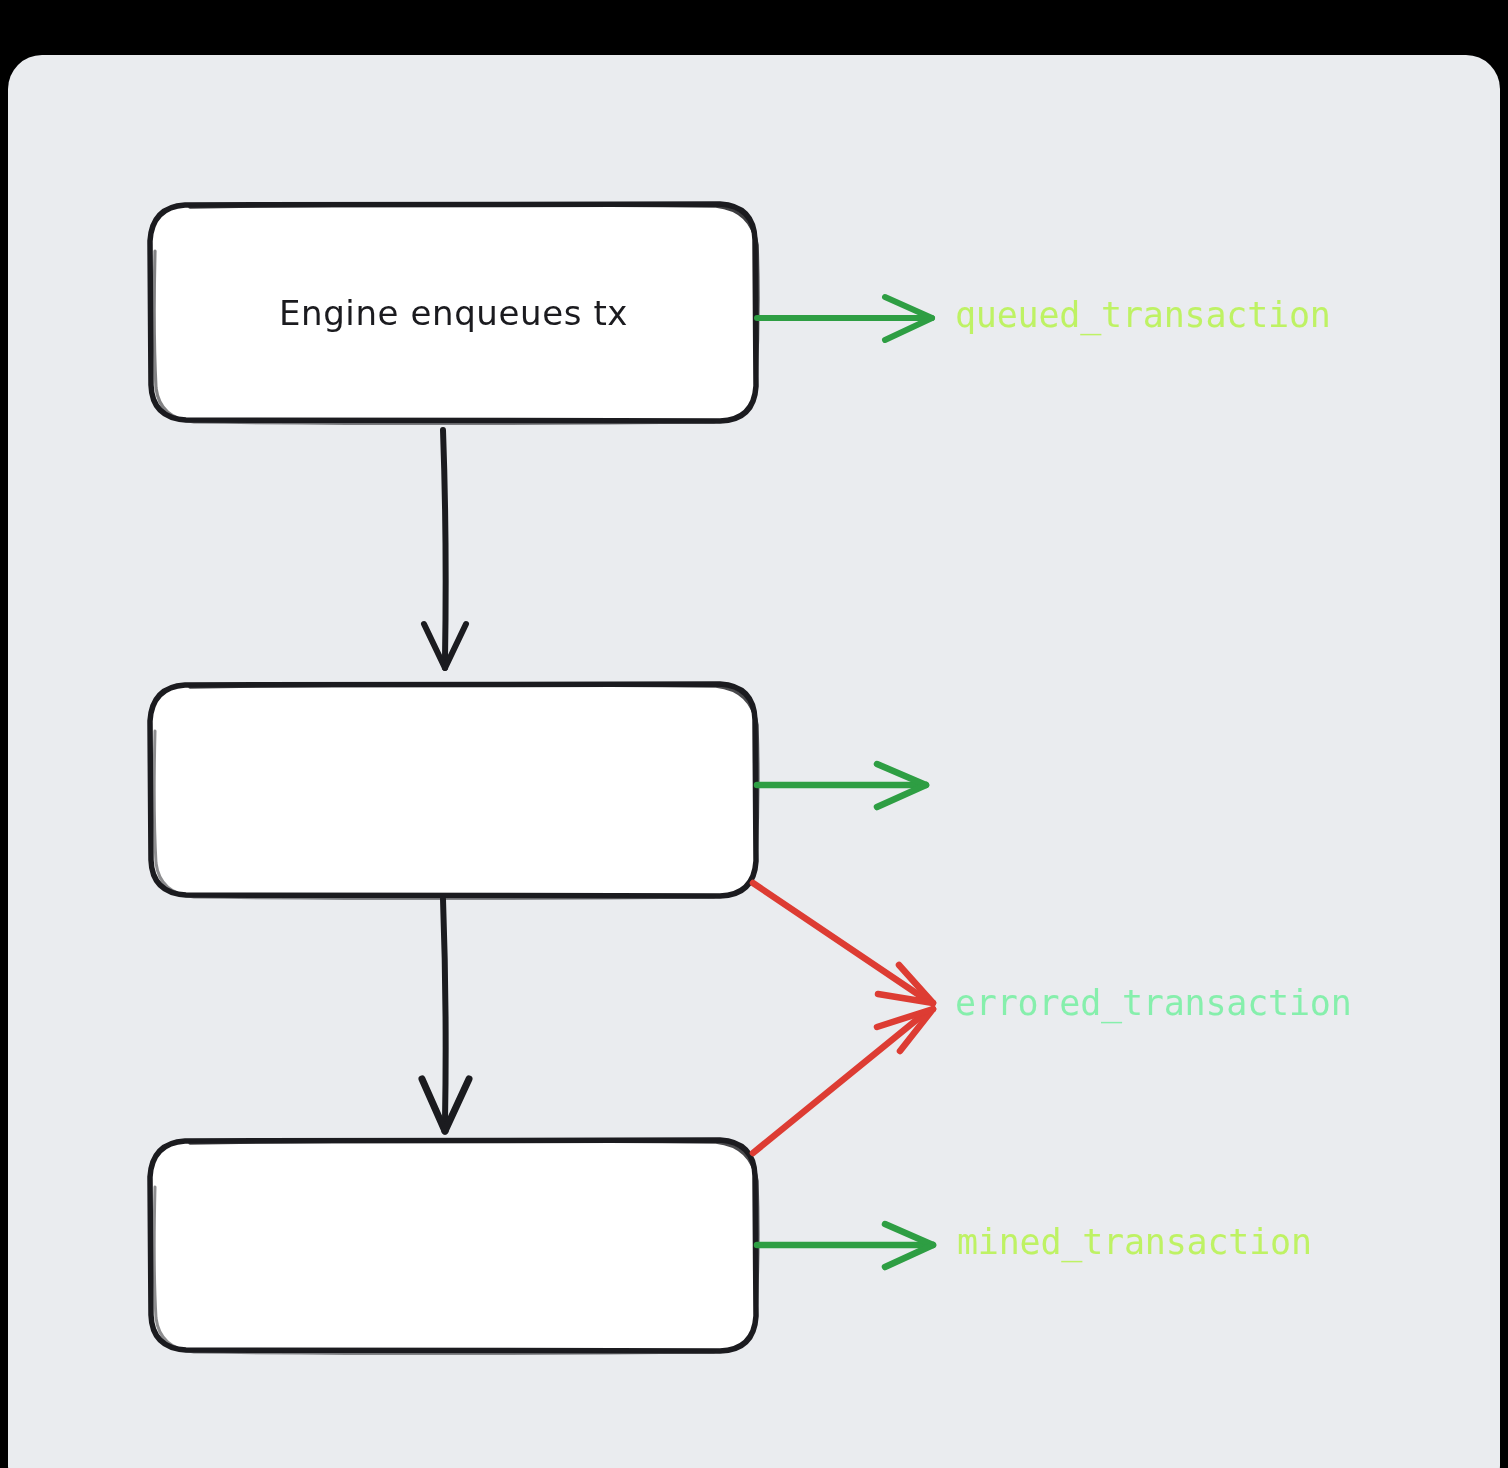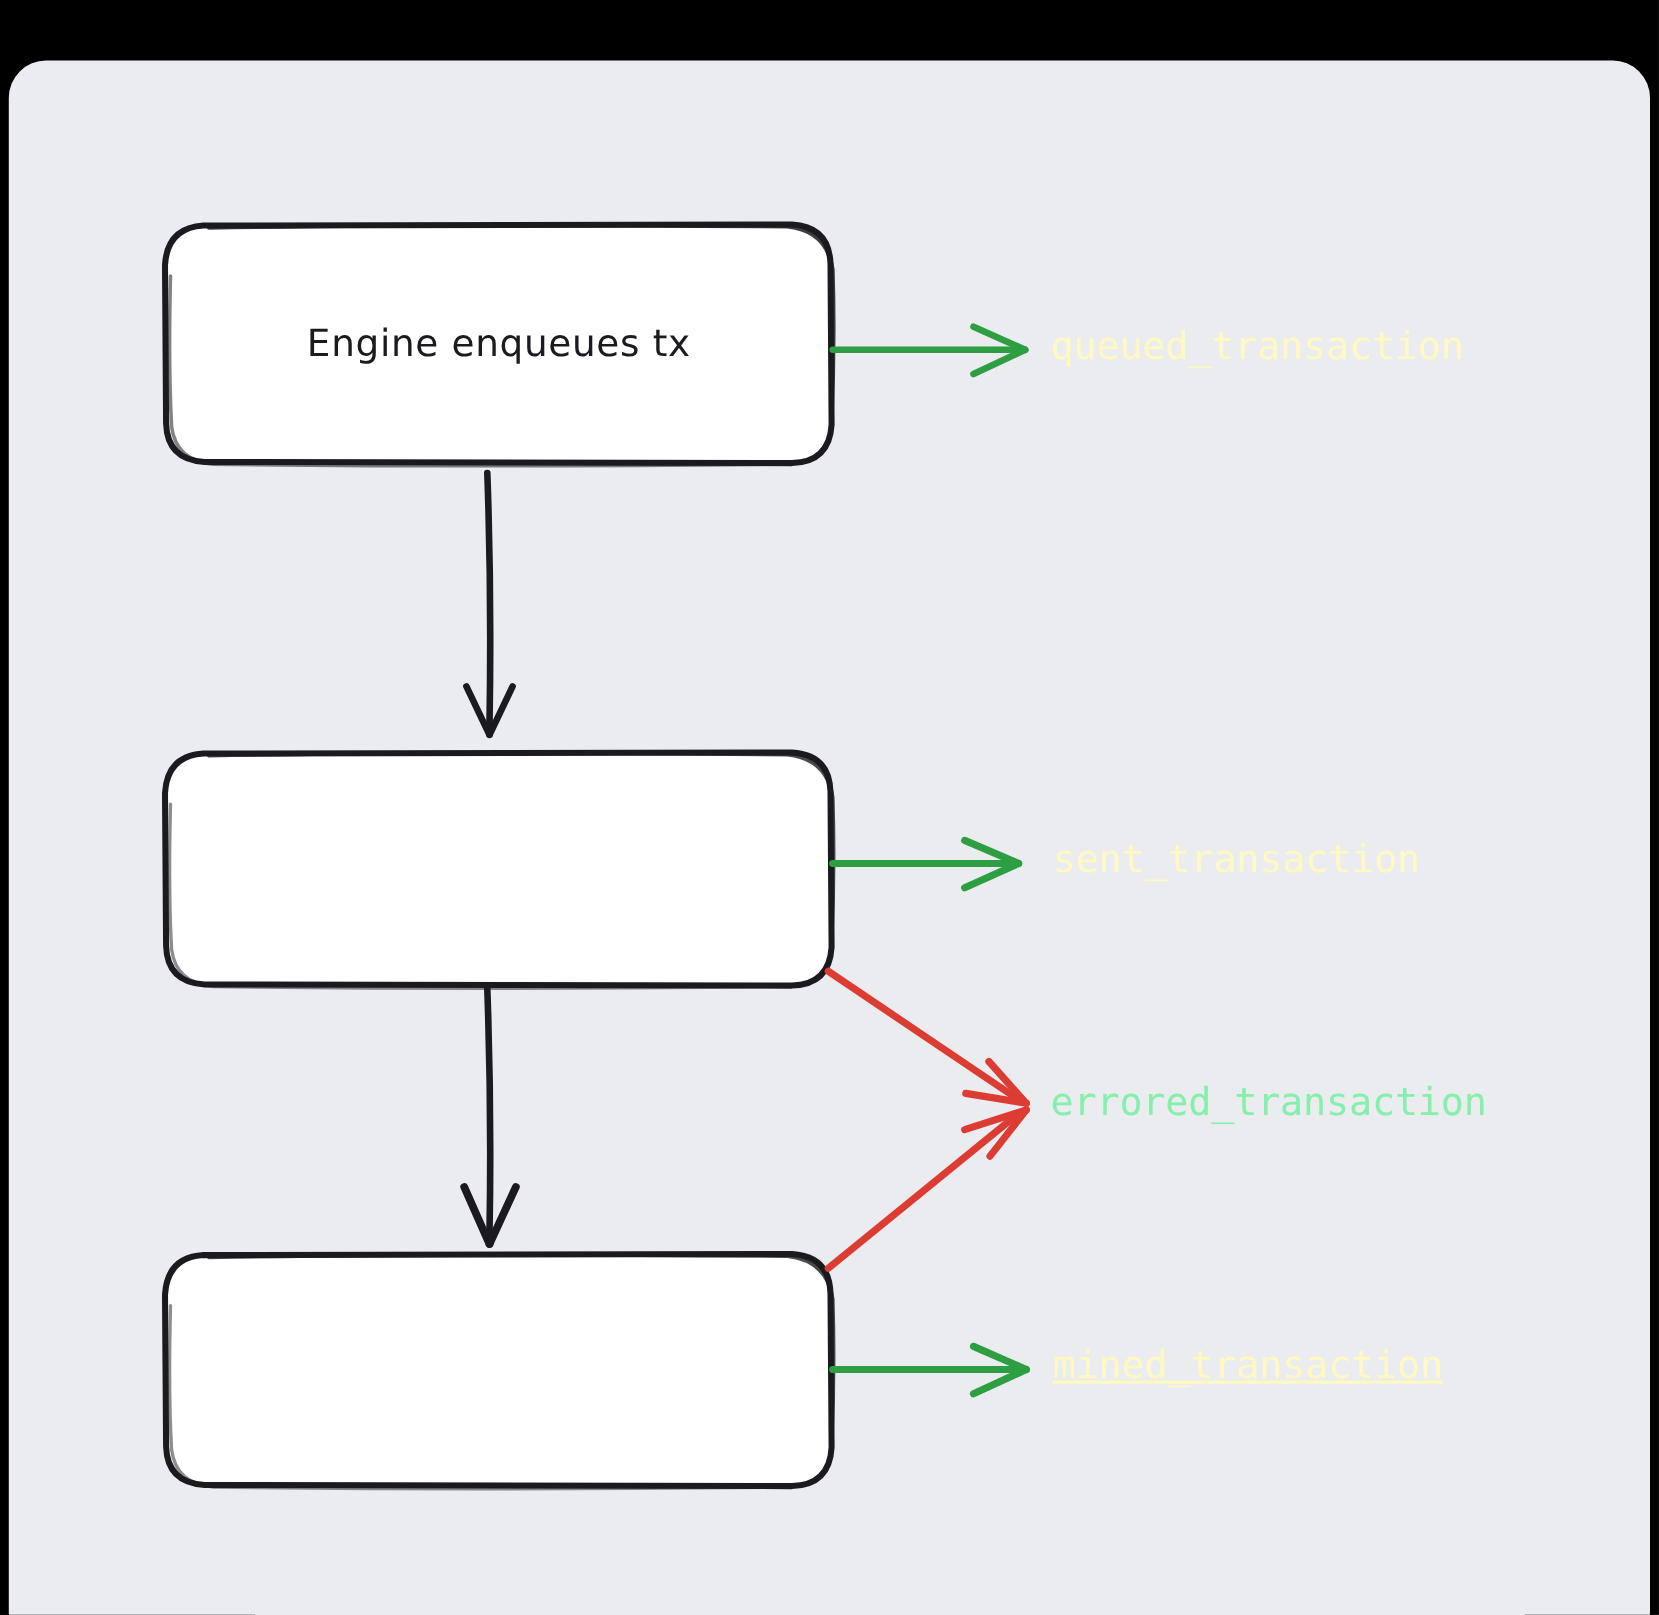--- a/index.html
+++ b/index.html
@@ -53,21 +53,21 @@
     pointer-events: none;
   }
   .event-label {
     position: absolute;
     font-family: "DejaVu Sans Mono", "Liberation Mono", monospace;
     font-size: 35px;
     line-height: 1;
     letter-spacing: -0.2px;
     white-space: nowrap;
   }
-  .event-green { color: #fef9c3; }
+  .event-green { color: #bef264; }
   .event-red   { color: #86efac; }
 </style>
 </head>
 <body>
 
 <div id="diagram-root">
 
   <div id="diagram-canvas"></div>
 
   <svg id="diagram-svg" viewBox="0 0 1508 1468" xmlns="http://www.w3.org/2000/svg">
@@ -133,19 +133,18 @@
     </g>
 
   </svg>
 
   <div class="node-label" style="left:151px; top:164px; width:605px; height:216px;">Engine enqueues tx</div>
 
 
 
   <div class="event-label event-green" style="left:955px; top:257px;">queued_transaction</div>
 
-  <div class="event-label event-green" style="left:957px; top:724px;">sent_transaction</div>
 
   <div class="event-label event-red" style="left:955px; top:945px;">errored_transaction</div>
 
-  <div class="event-label event-green" style="left:957px; top:1184px;text-decoration:underline;">mined_transaction</div>
+  <div class="event-label event-green" style="left:957px; top:1184px;">mined_transaction</div>
 
 </div>
 
 </body></html>

